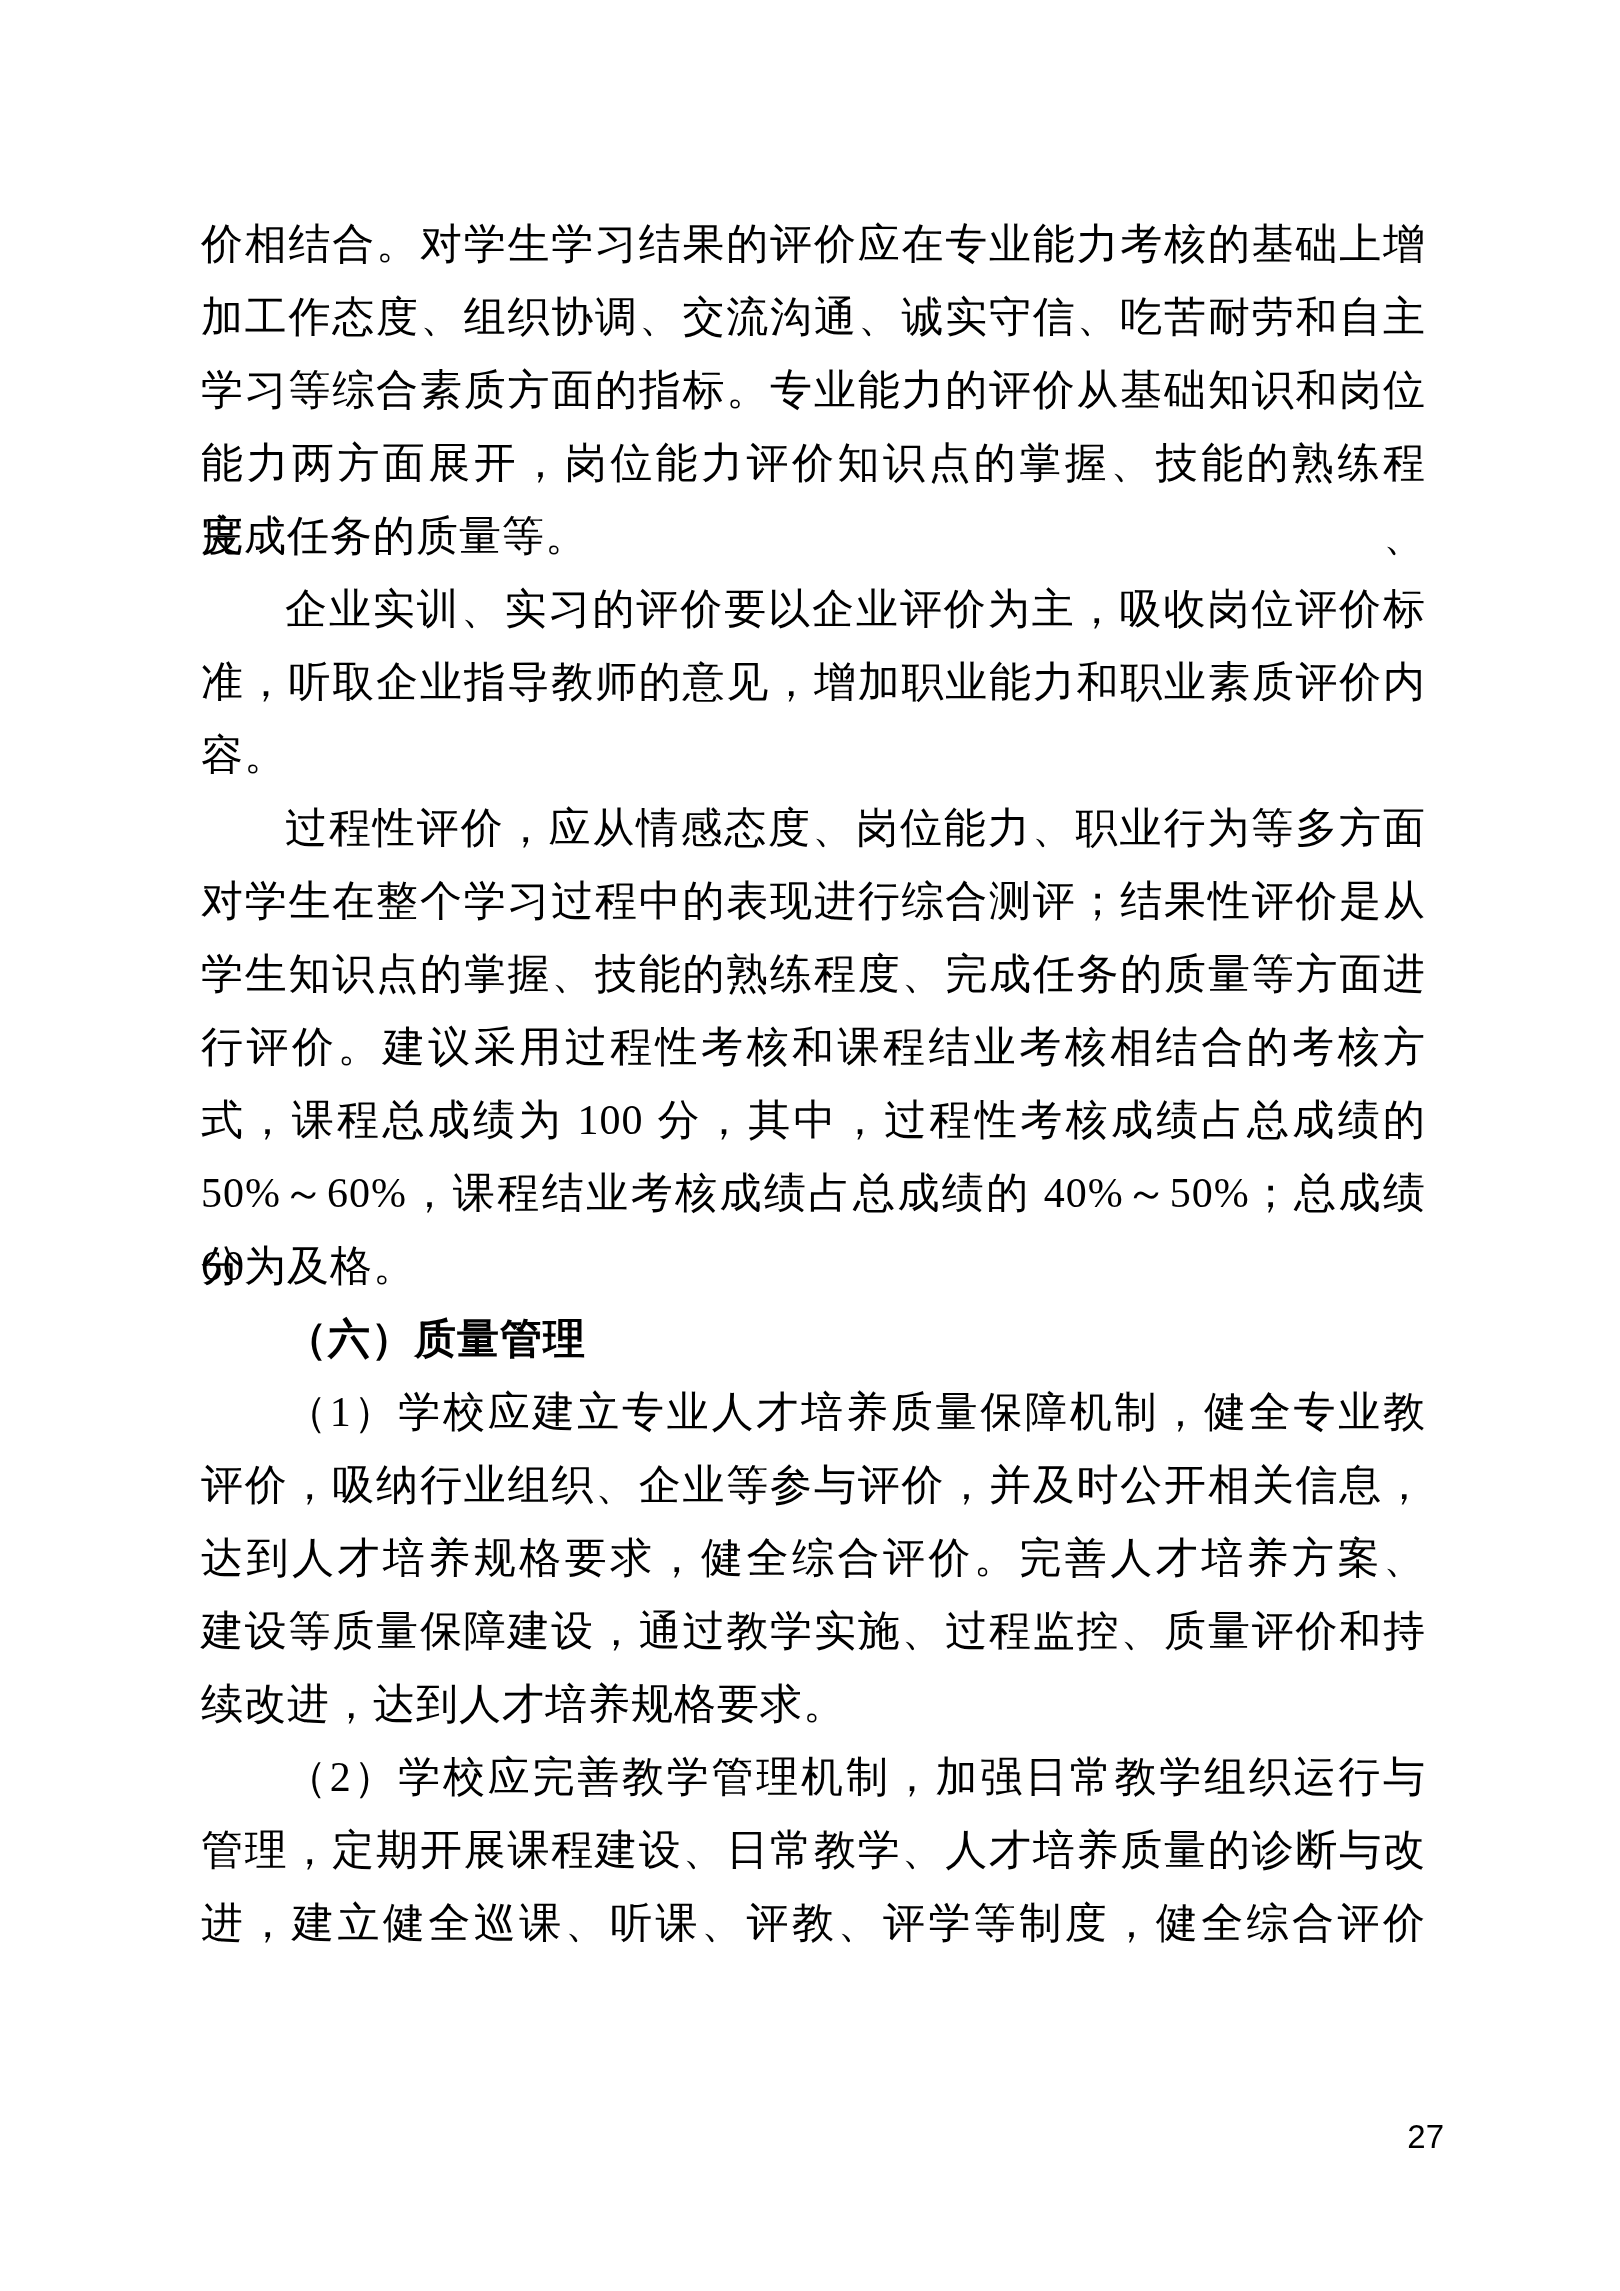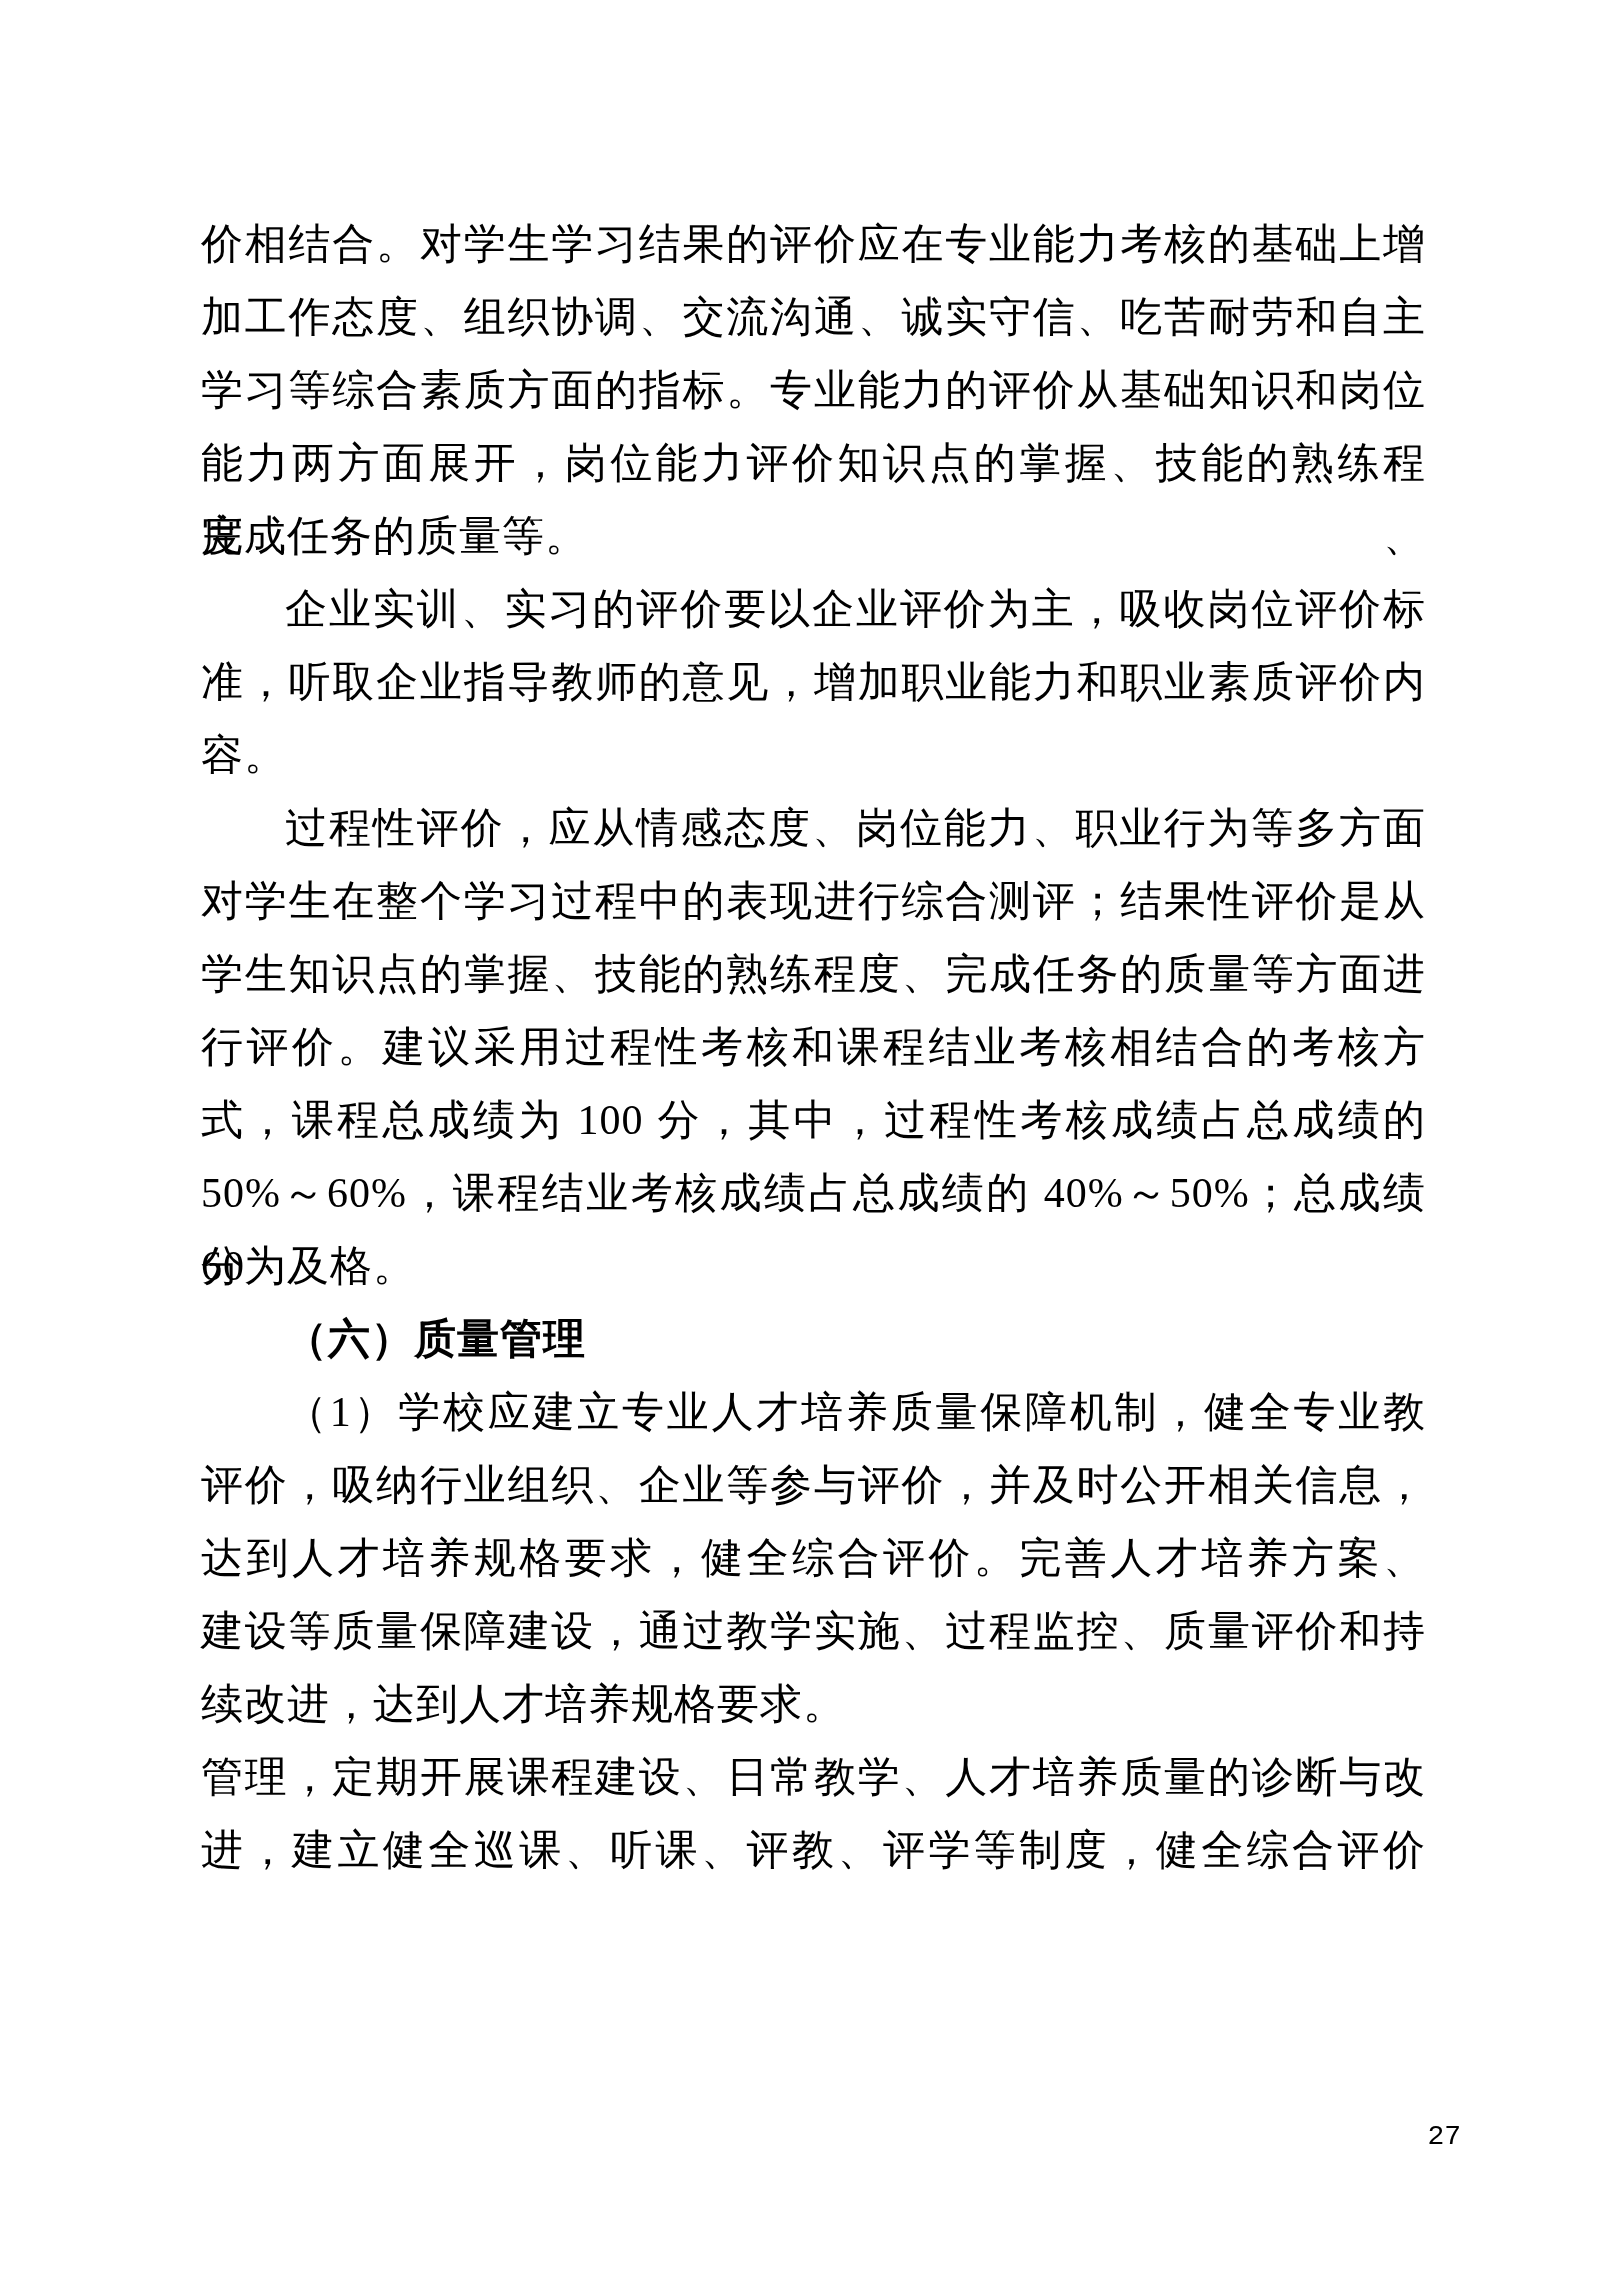--- a/index.html
+++ b/index.html
@@ -41,24 +41,24 @@
     text-indent: 2em;
   }
   .hd {
     font-weight: bold;
     text-align: left;
     text-align-last: left;
   }
   .page-number {
     position: absolute;
     top: 2117px;
-    right: 159px;
-    font-size: 28px;
+    right: 176px;
+    font-size: 33px;
     line-height: 39px;
-    font-family: Liberation Mono, monospace;
+    font-family: Liberation Sans, sans-serif;
   }
 </style>
 </head>
 <body>
 
 <div class="page">
   <div class="content">
     <div class="ln">价相结合。对学生学习结果的评价应在专业能力考核的基础上增</div>
     <div class="ln">加工作态度、组织协调、交流沟通、诚实守信、吃苦耐劳和自主</div>
     <div class="ln">学习等综合素质方面的指标。专业能力的评价从基础知识和岗位</div>
@@ -73,18 +73,19 @@
     <div class="ln">行评价。建议采用过程性考核和课程结业考核相结合的考核方</div>
     <div class="ln">式，课程总成绩为 100 分，其中，过程性考核成绩占总成绩的</div>
     <div class="ln">50%～60%，课程结业考核成绩占总成绩的 40%～50%；总成绩 60</div>
     <div class="ln end">分为及格。</div>
     <div class="ln hd ind">（六）质量管理</div>
     <div class="ln ind">（1）学校应建立专业人才培养质量保障机制，健全专业教</div>
     <div class="ln">评价，吸纳行业组织、企业等参与评价，并及时公开相关信息，</div>
     <div class="ln">达到人才培养规格要求，健全综合评价。完善人才培养方案、</div>
     <div class="ln">建设等质量保障建设，通过教学实施、过程监控、质量评价和持</div>
     <div class="ln end">续改进，达到人才培养规格要求。</div>
+    <div class="ln ind">（2）学校应完善教学管理机制，加强日常教学组织运行与</div>
     <div class="ln">管理，定期开展课程建设、日常教学、人才培养质量的诊断与改</div>
     <div class="ln">进，建立健全巡课、听课、评教、评学等制度，健全综合评价</div>
   </div>
   <div class="page-number">27</div>
 </div>
 
 
 </body></html>

